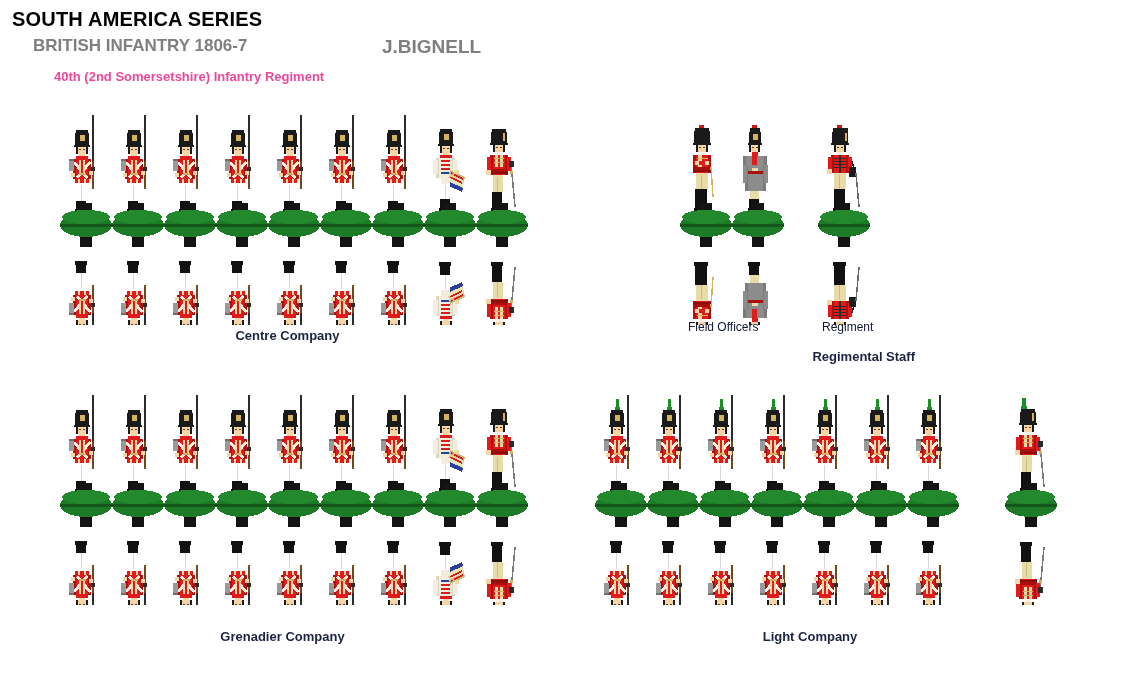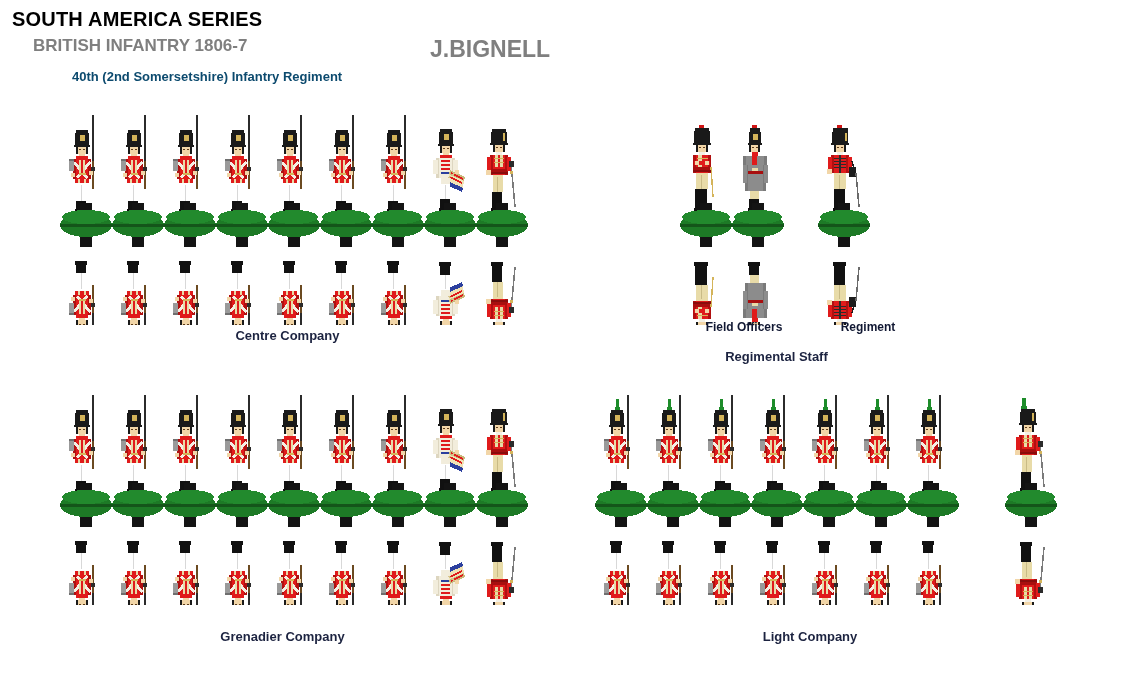--- a/index.html
+++ b/index.html
@@ -17,43 +17,43 @@
     font-size:20px;font-weight:bold;color:#000000;
     letter-spacing:0.2px;
   }
   #subtitle-row{position:absolute;left:0;top:36px;width:1130px;height:24px;padding-left:14px;}
   #unit-title{
     position:absolute;left:33px;top:0;
     font-size:17px;font-weight:bold;color:#7f7f7f;
   }
   #artist{
     position:absolute;left:382px;top:0;
-    font-size:23px;font-weight:bold;color:#7f7f7f;margin-left:48px;
+    font-size:19px;font-weight:bold;color:#7f7f7f;
   }
   #website{
     position:absolute;left:563px;top:0;
     font-size:17px;font-weight:bold;color:#7f7f7f;
   }
   #regiment{
-    position:absolute;left:72px;top:69px;
-    font-size:13px;font-weight:bold;color:#0c4a6e;text-align:center;
+    position:absolute;left:54px;top:69px;
+    font-size:13px;font-weight:bold;color:#ec4899;text-align:center;
   }
   
   .group{position:absolute;}
   .row{position:absolute;left:0;top:0;white-space:nowrap;font-size:0;}
   .fig{display:inline-block;vertical-align:top;}
   .caption{
     position:absolute;
     font-size:13px;font-weight:bold;color:#1c2340;
     text-align:center;white-space:nowrap;
   }
   .sub-caption{
     position:absolute;
-    font-size:12px;font-weight:bold;color:#111833;
-    text-align:center;white-space:nowrap;
+    font-size:12px;font-weight:normal;color:#111833;
+    text-align:left;white-space:nowrap;
   }
 </style>
 </head>
 <body>
 
 <div id="header">
   <div id="series-title">SOUTH AMERICA SERIES</div>
   <div id="subtitle-row">
     <div id="unit-title">BRITISH INFANTRY 1806-7</div>
     <div id="artist">J.BIGNELL</div>
@@ -970,21 +970,21 @@
               <rect x="21" y="60" width="1" height="14" fill="#c9bb86"></rect>
               <rect x="16" y="74" width="11" height="22" fill="#111111"></rect>
               <rect x="15" y="93" width="13" height="4" fill="#111111"></rect>
               <rect x="31" y="52" width="7" height="10" fill="#1c1c1c"></rect>
               <path d="M34 46 L36 54" stroke="#1c1c1c" stroke-width="1.4" fill="none"></path>
               <path d="M38 58 L41 92" stroke="#6a6a6a" stroke-width="1.5" fill="none"></path>
               <rect x="9" y="54" width="5" height="5" fill="#f2d6a8"></rect>
             </g>
           </svg></div></div>
     </div>
-    <div class="caption" style="left: 664px; top: 349px; width: 225px;">Regimental Staff</div>
+    <div class="caption" style="left: 690px; top: 349px; width: 225px; text-align: right;">Regimental Staff</div>
     <div class="sub-caption" style="left: 688px; top: 320px; width: 112px;">Field Officers</div>
     <div class="sub-caption" style="left: 822px; top: 320px; width: 92px;">Regiment</div>
     <div class="group" style="left: 60px; top: 395px;">
       <div class="row" style="position: static;"><div class="fig"><svg width="52" height="210" viewBox="0 0 52 210" shape-rendering="crispEdges">
             <g>
               <rect x="32" y="0" width="2" height="46" fill="#2b2b2b"></rect>
               <rect x="32" y="46" width="2" height="28" fill="#6b4a21"></rect>
               <rect x="31" y="52" width="4" height="4" fill="#2b2b2b"></rect>
               <rect x="21" y="4" width="3" height="10" fill="#ffffff"></rect>
               <rect x="20" y="12" width="5" height="3" fill="#ffffff"></rect>

